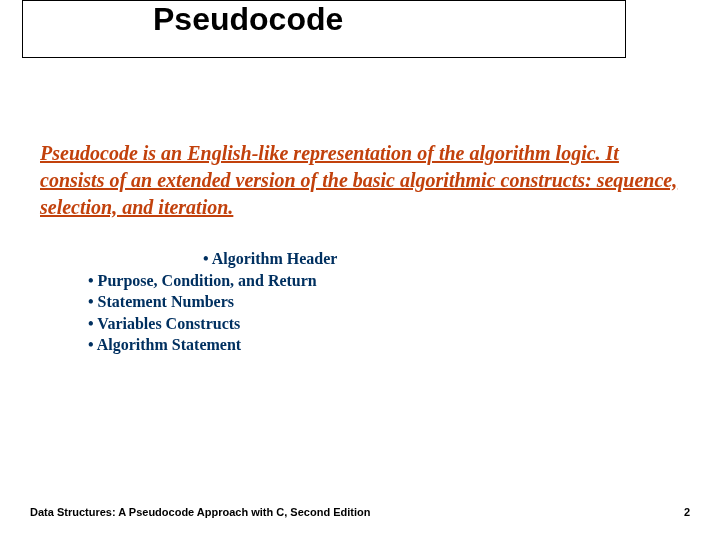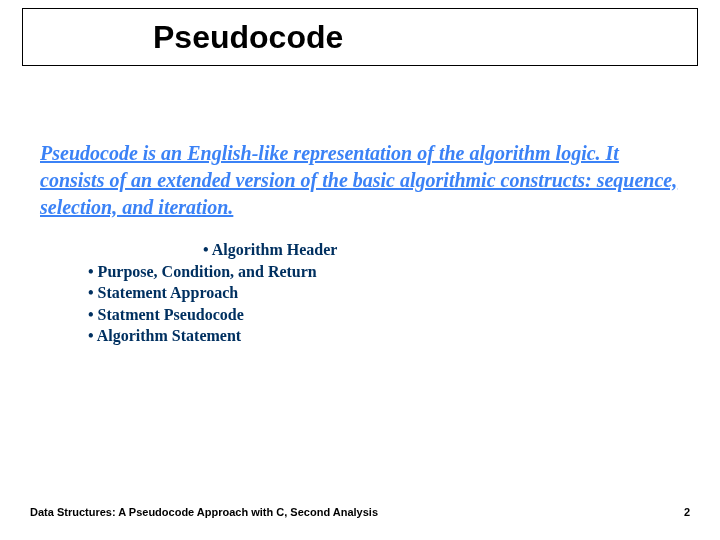--- a/index.html
+++ b/index.html
@@ -1,50 +1,49 @@
 <!DOCTYPE html>
 <html><head>
 <meta charset="utf-8">
 <style>
   * { margin: 0; padding: 0; box-sizing: border-box; }
   html, body { width: 720px; height: 540px; background: #fff; font-family: "Times New Roman", Times, serif; color: #000; }
   .slide { position: relative; width: 720px; height: 540px; }
   .title-box {
     position: absolute;
     left: 22px;
-    top: 8px;
-    width: 676px;
+    top: 0;
+    width: 604px;
     height: 58px;
     border: 1px solid #000;
     display: flex;
-    align-items: center;
     padding-left: 130px;
   }
   .title-box h1 {
     font-size: 32px;
     font-weight: bold;
     color: #000;
     font-family: Arial, Helvetica, sans-serif;
   }
   .intro {
     position: absolute;
     left: 40px;
     top: 140px;
     width: 640px;
     font-size: 20px;
     line-height: 1.35;
     font-style: italic;
     font-weight: bold;
     text-decoration: underline;
-    color: #3b82f6;
+    color: #c2410c;
   }
   .bullets {
     position: absolute;
     left: 88px;
-    top: 239px;
+    top: 248px;
     width: 560px;
     color: #003060;
     font-size: 16px;
     font-weight: bold;
     line-height: 1.35;
     font-family: "Times New Roman", Times, serif;
   }
   .bullets .first { padding-left: 115px; }
   .footer-left {
     position: absolute;
@@ -72,21 +71,21 @@
 
   <div class="title-box">
     <h1>Pseudocode</h1>
   </div>
 
   <p class="intro">Pseudocode is an English-like representation of the algorithm logic. It consists of an extended version of the basic algorithmic constructs: sequence, selection, and iteration.</p>
 
   <div class="bullets">
     <div class="first">• <span>Algorithm Header</span></div>
     <div>• <span>Purpose, Condition, and Return</span></div>
-    <div>• <span>Statement Approach</span></div>
-    <div>• <span>Statment Pseudocode</span></div>
+    <div>• <span>Statement Numbers</span></div>
+    <div>• <span>Variables Constructs</span></div>
     <div>• <span>Algorithm Statement</span></div>
   </div>
 
-  <div class="footer-left">Data Structures: A Pseudocode Approach with C, Second Analysis</div>
+  <div class="footer-left">Data Structures: A Pseudocode Approach with C, Second Edition</div>
   <div class="footer-right">2</div>
 
 </div>
 
 </body></html>

